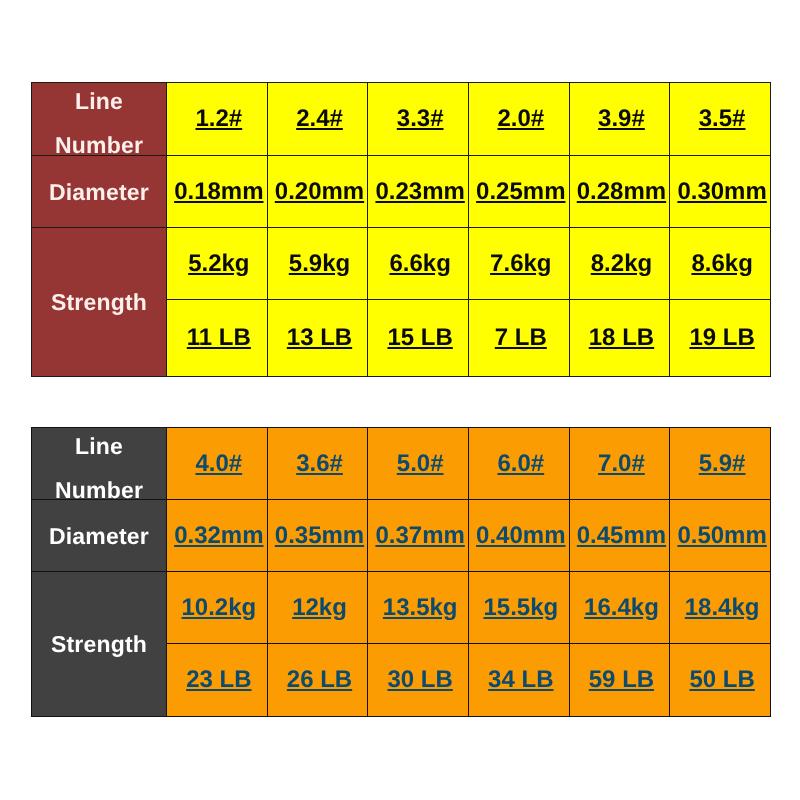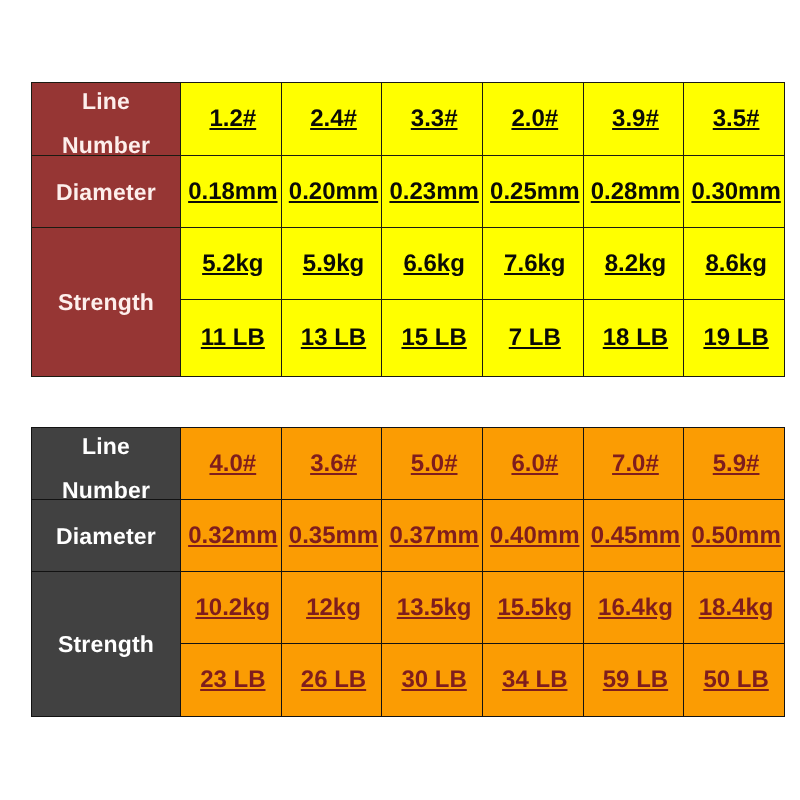--- a/index.html
+++ b/index.html
@@ -8,36 +8,36 @@
        -webkit-font-smoothing:antialiased;
        text-rendering:geometricPrecision;}
   .page{position:relative;width:800px;height:800px;background:#ffffff;}
 
   .spec-table{position:absolute;border-collapse:collapse;table-layout:fixed;width:739px;}
   .spec-table td{text-align:center;vertical-align:middle;font-weight:bold;padding:0;
                  box-sizing:border-box;}
   .spec-table td.col-val{padding-left:4px;text-decoration:underline;}
 
   
-  .col-label{width:149px;}
+  .col-label{width:135px;}
   .col-val{width:100.67px;}
 
   
   #table-yellow{left:31px;top:82px;}
   #table-yellow td{border:1.4px solid #1b1b12;}
   .hdr-red{background:#963634;color:#fdefec;font-size:23px;line-height:30px;
            letter-spacing:.2px;}
   .cell-yellow{background:#ffff00;color:#0b0b06;font-size:24px;letter-spacing:0;}
 
   
   #table-orange{left:31px;top:427px;}
   #table-orange td{border:1.4px solid #121212;}
   .hdr-gray{background:#414141;color:#ffffff;font-size:23px;line-height:30px;
             letter-spacing:.2px;}
-  .cell-orange{background:#fb9c03;color:#7f1d1d;font-size:24px;letter-spacing:0;}
+  .cell-orange{background:#fb9c03;color:#0c4a6e;font-size:24px;letter-spacing:0;}
 
   .r1{height:73px;}
   .r2{height:72px;}
   .r3{height:72px;}
   .r4{height:77px;}
 
   .o1{height:72px;}
   .o2{height:72px;}
   .o3{height:72px;}
   .o4{height:73px;}

